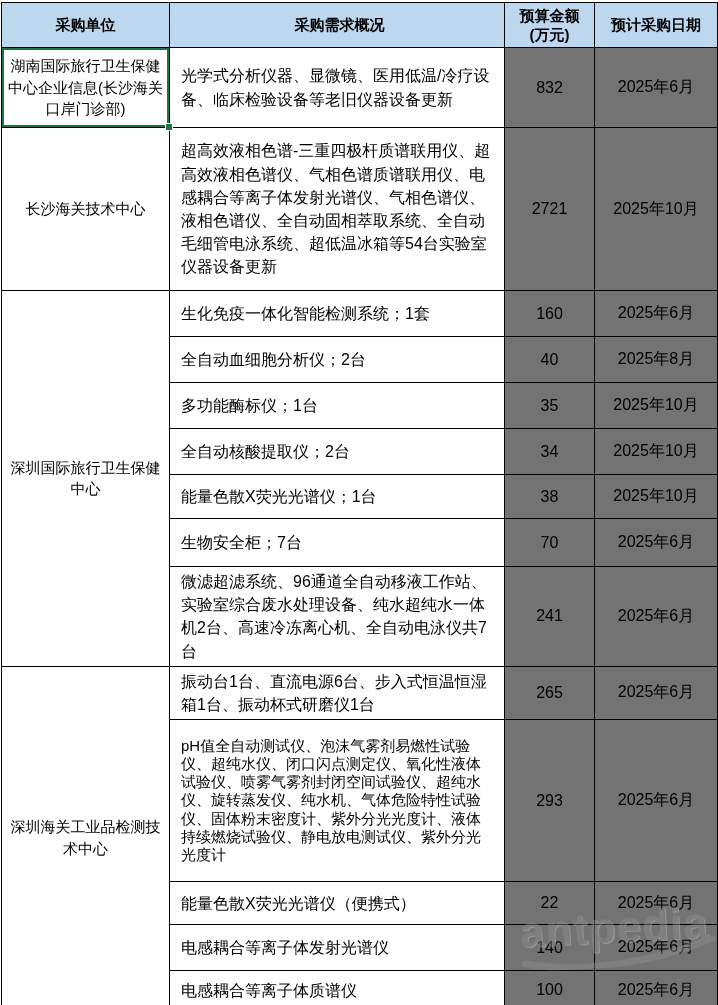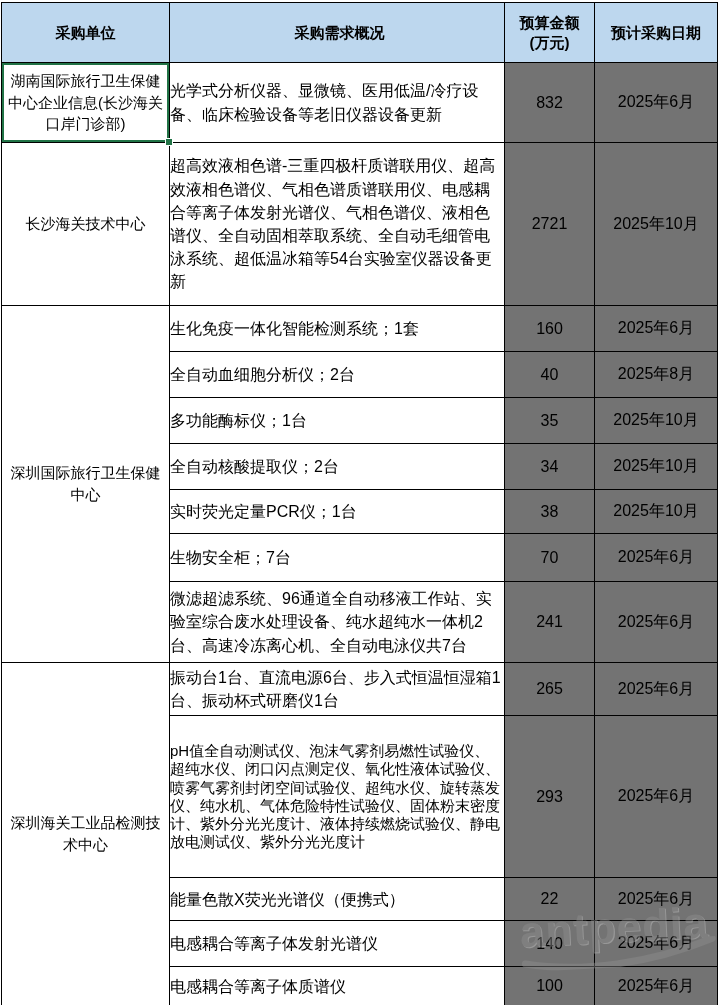--- a/index.html
+++ b/index.html
@@ -38,31 +38,31 @@
     text-align: center;
     font-size: 15px;
     line-height: 1.45;
     padding: 2px 6px;
     background: #ffffff;
   }
   td.demand {
     text-align: left;
     font-size: 16px;
     line-height: 1.45;
-    padding: 3px 0;
+    padding: 3px 11px;
     background: #ffffff;
   }
   td.demand.tight { font-size: 15px; line-height: 1.22; }
   td.num, td.date {
     text-align: center;
     font-size: 16px;
     background: #737373;
   }
   
-  tr.rh-header { height: 60px; }
+  tr.rh-header { height: 45px; }
   tr.rh-80  { height: 80px; }
   tr.rh-163 { height: 163px; }
   tr.rh-46  { height: 46px; }
   tr.rh-44  { height: 44px; }
   tr.rh-48  { height: 48px; }
   tr.rh-91  { height: 81px; }
   tr.rh-47  { height: 47px; }
   tr.rh-162 { height: 162px; }
   tr.rh-43  { height: 43px; }
   tr.rh-39  { height: 39px; }
@@ -153,21 +153,21 @@
         <td class="demand">多功能酶标仪；1台</td>
         <td class="num">35</td>
         <td class="date">2025年10月</td>
       </tr>
       <tr class="rh-46">
         <td class="demand">全自动核酸提取仪；2台</td>
         <td class="num">34</td>
         <td class="date">2025年10月</td>
       </tr>
       <tr class="rh-44">
-        <td class="demand">实时荧光定量PCR仪；1台</td>
+        <td class="demand">能量色散X荧光光谱仪；1台</td>
         <td class="num">38</td>
         <td class="date">2025年10月</td>
       </tr>
       <tr class="rh-48">
         <td class="demand">生物安全柜；7台</td>
         <td class="num">70</td>
         <td class="date">2025年6月</td>
       </tr>
       <tr class="rh-91">
         <td class="demand">微滤超滤系统、96通道全自动移液工作站、实验室综合废水处理设备、纯水超纯水一体机2台、高速冷冻离心机、全自动电泳仪共7台</td>

